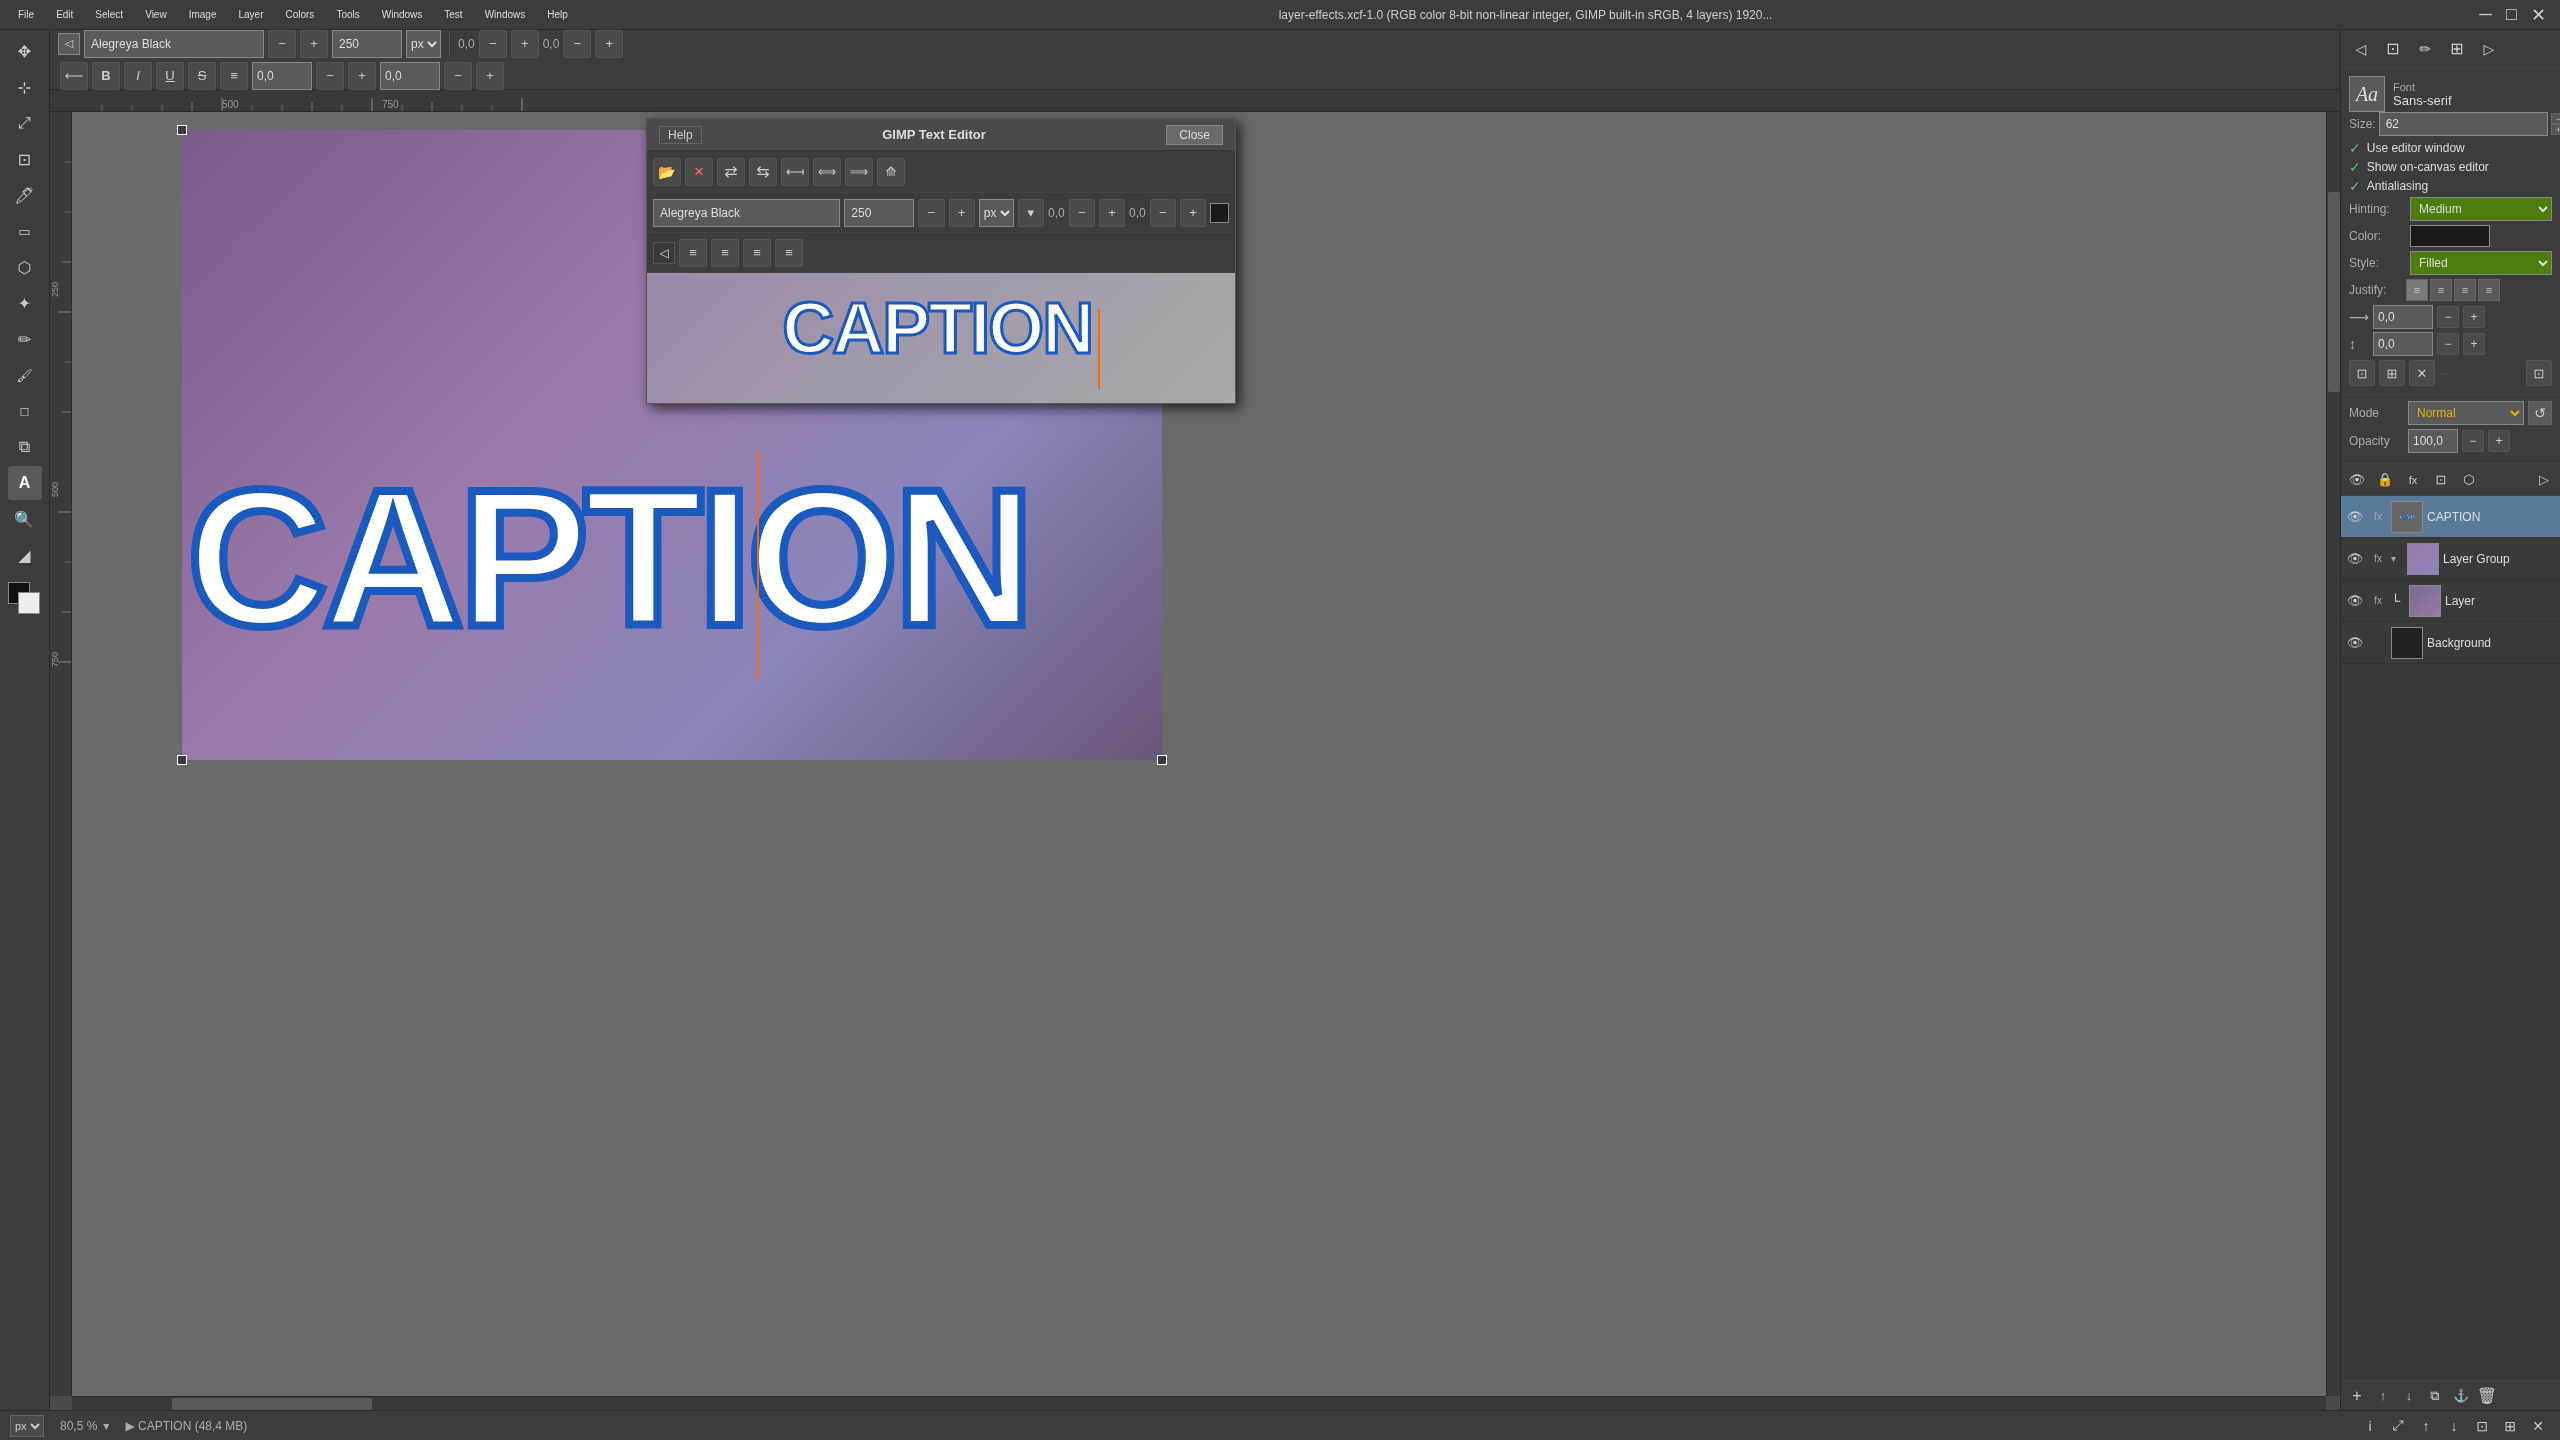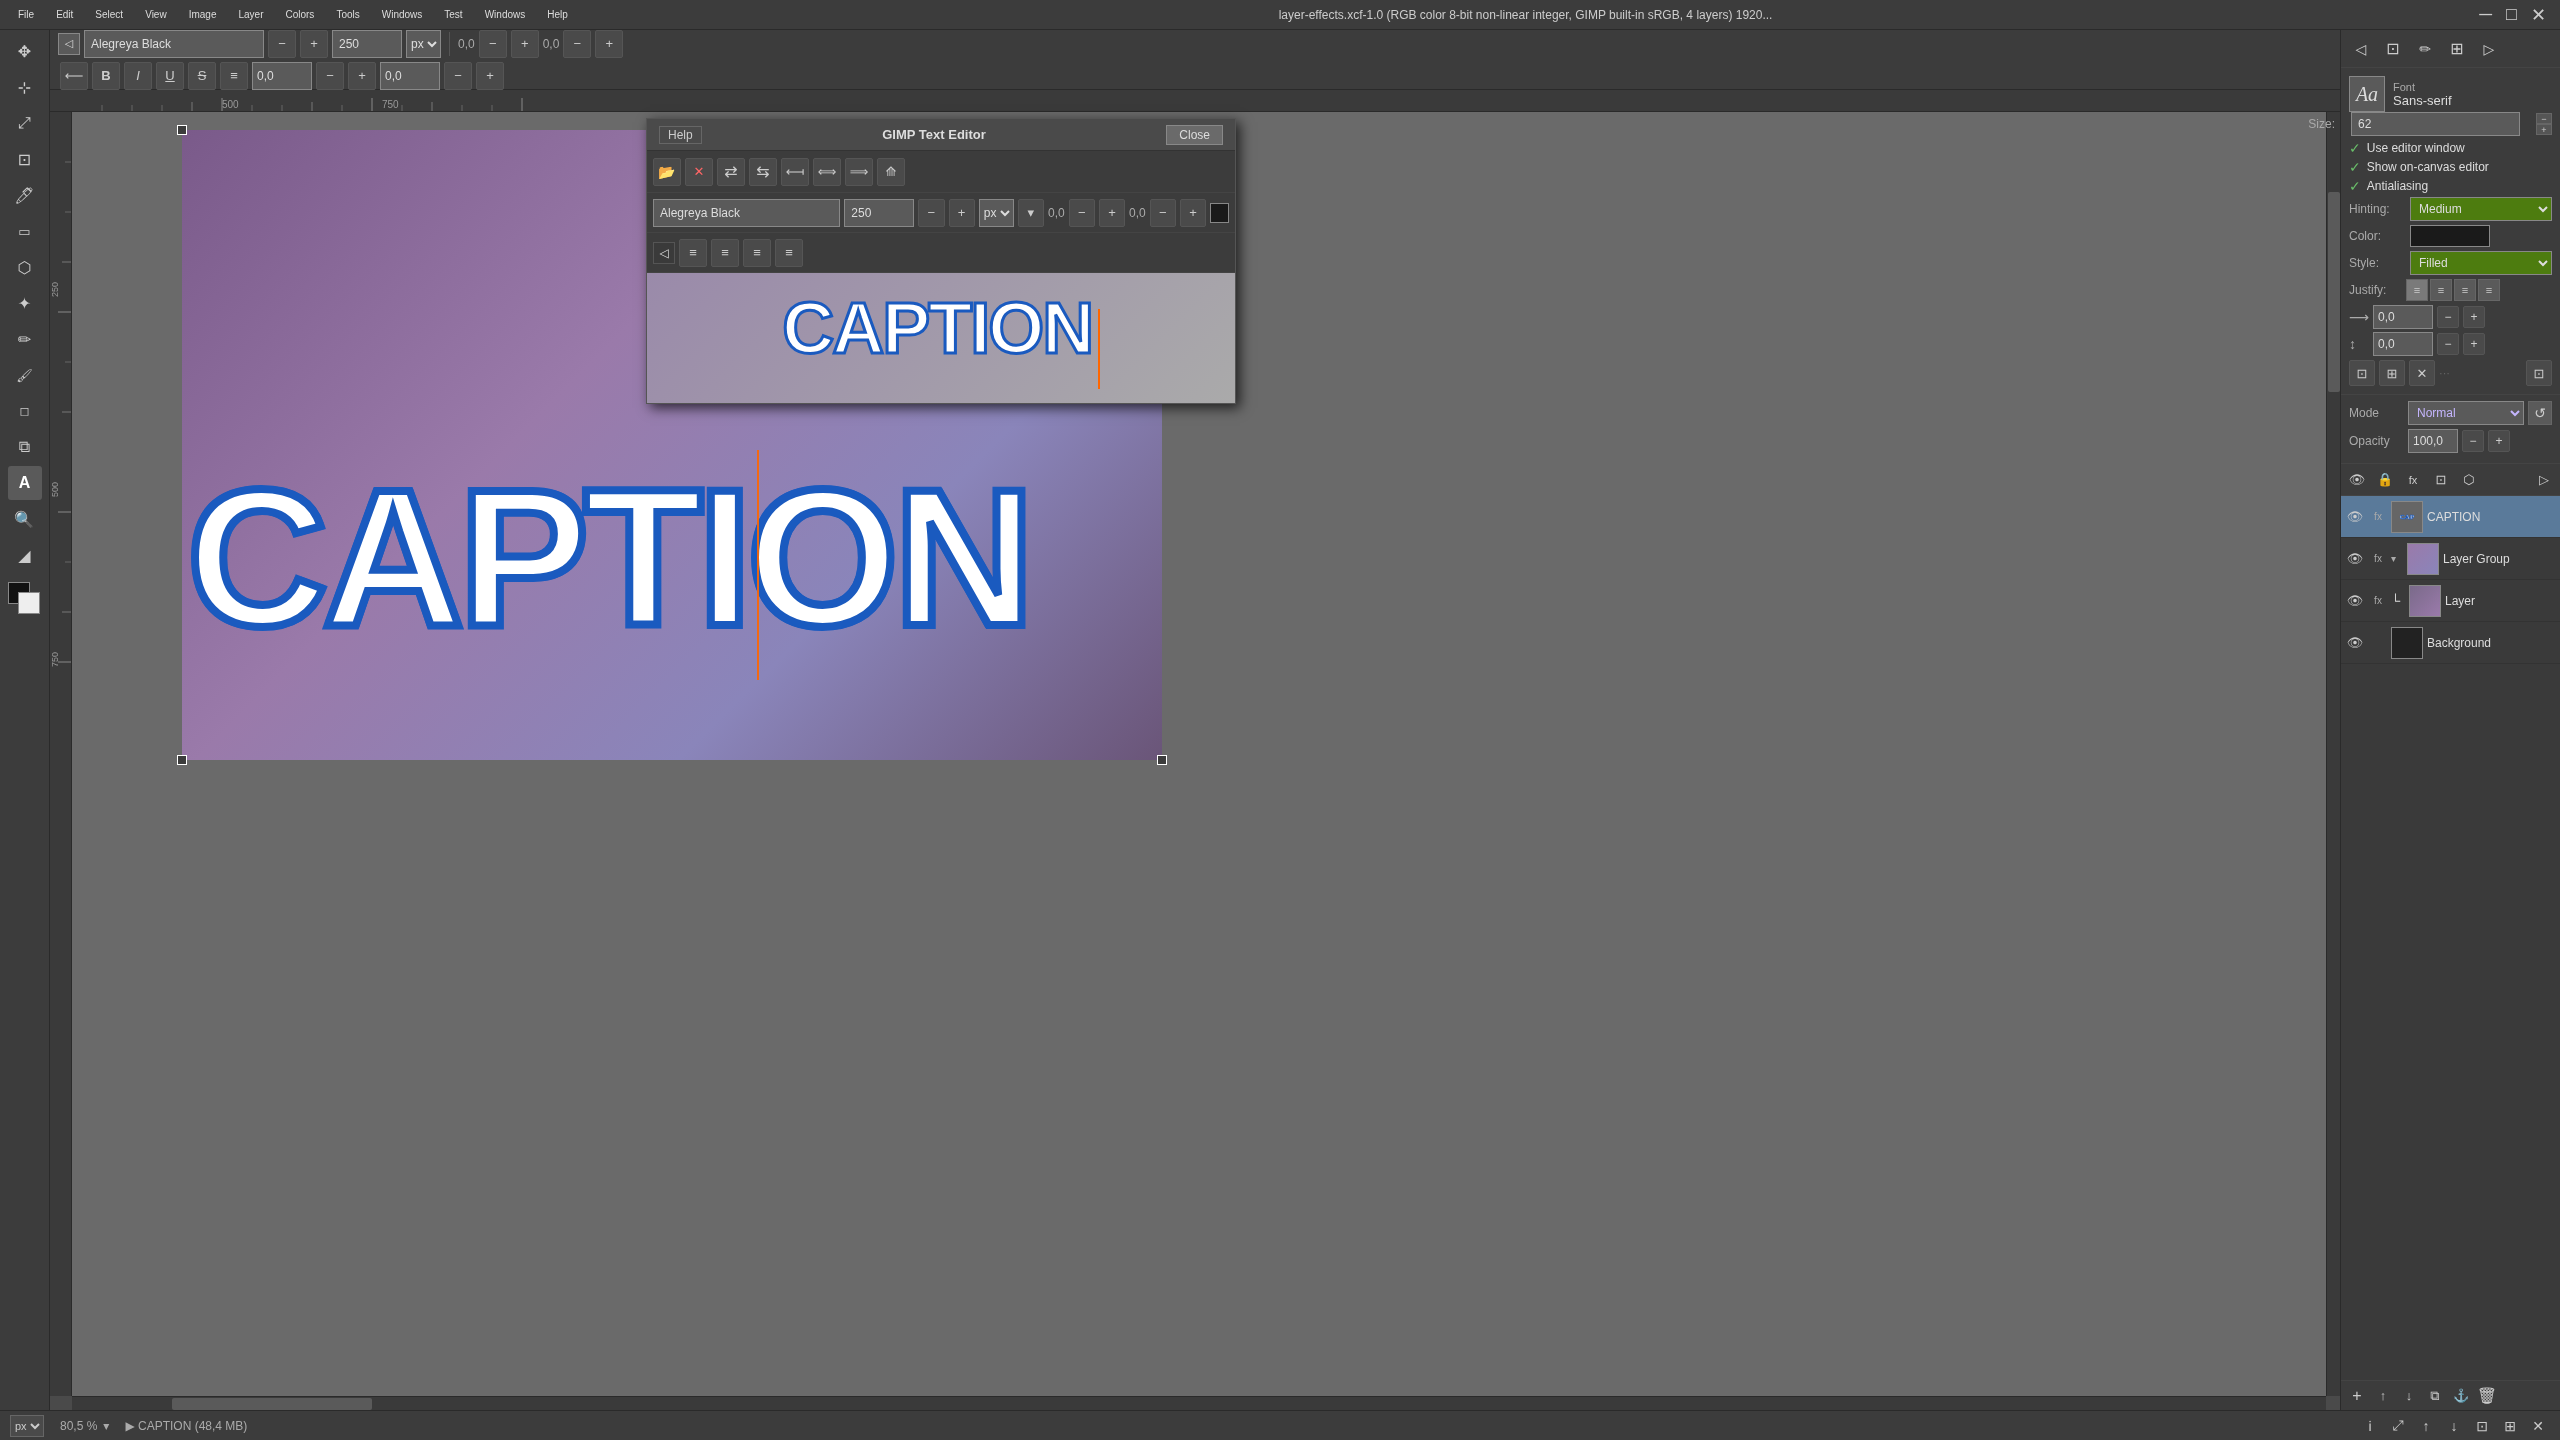--- a/index.html
+++ b/index.html
@@ -42,21 +42,21 @@
     .panel-top-icons { display: flex; align-items: center; height: 38px; background: #3c3c3c; border-bottom: 1px solid #444; padding: 0 6px; gap: 4px; }
     .panel-icon-btn { width: 28px; height: 28px; display: flex; align-items: center; justify-content: center; cursor: pointer; color: #ccc; font-size: 14px; }
 
     
     .text-section { padding: 8px; border-bottom: 1px solid #444; }
     .font-display { display: flex; align-items: center; gap: 8px; margin-bottom: 0; }
     .font-aa { width: 36px; height: 36px; background: #5a5a5a; border: 1px solid #888; display: flex; align-items: center; justify-content: center; font-size: 20px; font-style: italic; color: #ddd; font-family: serif; }
     .font-info { flex: 1; }
     .font-label { font-size: 11px; color: #aaa; }
     .font-value { font-size: 13px; color: #ddd; }
-    .size-row { display: flex; align-items: center; gap: 16px; margin-bottom: 4px; justify-content: flex-end; }
+    .size-row { display: flex; align-items: center; gap: 3px; margin-bottom: 4px; }
     .size-label { font-size: 12px; color: #aaa; width: 40px; }
     .size-value { flex: 1; background: #5a5a5a; border: 1px solid #888; color: #ddd; padding: 2px 6px; font-size: 12px; height: 24px; }
     .checkbox-row { display: flex; align-items: center; gap: 6px; font-size: 12px; color: #ddd; margin-bottom: 3px; }
     .cb-check { color: #6abf6a; font-size: 14px; }
     .prop-row { display: flex; align-items: center; gap: 6px; margin-bottom: 4px; }
     .prop-label { font-size: 12px; color: #aaa; width: 55px; }
     .color-box { width: 80px; height: 22px; background: #1a1a1a; border: 1px solid #888; cursor: pointer; }
     .prop-select { flex: 1; background: #4d7c0f; border: 1px solid #888; color: #ddd; padding: 2px 4px; font-size: 12px; height: 24px; }
 
     
@@ -68,21 +68,21 @@
     
     .num-row { display: flex; align-items: center; gap: 4px; margin-bottom: 3px; }
     .num-label-icon { width: 20px; font-size: 14px; color: #aaa; }
     .num-input { width: 60px; background: #5a5a5a; border: 1px solid #888; color: #ddd; padding: 2px 4px; font-size: 12px; height: 24px; }
     .spin-btn { width: 16px; height: 11px; background: #555; border: 1px solid #666; display: flex; align-items: center; justify-content: center; cursor: pointer; font-size: 9px; color: #ccc; }
 
     
     .mode-section { padding: 6px 8px; border-bottom: 1px solid #444; }
     .mode-row { display: flex; align-items: center; gap: 4px; margin-bottom: 4px; }
     .mode-label { font-size: 12px; color: #aaa; width: 55px; }
-    .mode-select { flex: 1; background: #5a5a5a; border: 1px solid #888; color: #c4b5fd; padding: 2px 4px; font-size: 12px; height: 24px; }
+    .mode-select { flex: 1; background: #5a5a5a; border: 1px solid #888; color: #eab308; padding: 2px 4px; font-size: 12px; height: 24px; }
     .mode-reset { width: 24px; height: 24px; display: flex; align-items: center; justify-content: center; background: #5a5a5a; border: 1px solid #666; cursor: pointer; color: #ccc; font-size: 14px; }
 
     
     .layers-section { flex: 1; display: flex; flex-direction: column; overflow: hidden; }
     .layers-icons { display: flex; align-items: center; height: 32px; background: #3c3c3c; border-bottom: 1px solid #444; padding: 0 4px; gap: 4px; }
     .layer-icon-btn { width: 24px; height: 24px; display: flex; align-items: center; justify-content: center; cursor: pointer; color: #ccc; font-size: 13px; }
     .layers-list { flex: 1; overflow-y: auto; background: #3a3a3a; }
     .layer-row { display: flex; align-items: center; height: 42px; padding: 0 4px; gap: 4px; cursor: pointer; border-bottom: 1px solid #333; }
     .layer-row.active { background: #5a7a9a; }
     .layer-eye { width: 20px; height: 20px; display: flex; align-items: center; justify-content: center; color: #ccc; cursor: pointer; font-size: 13px; }

